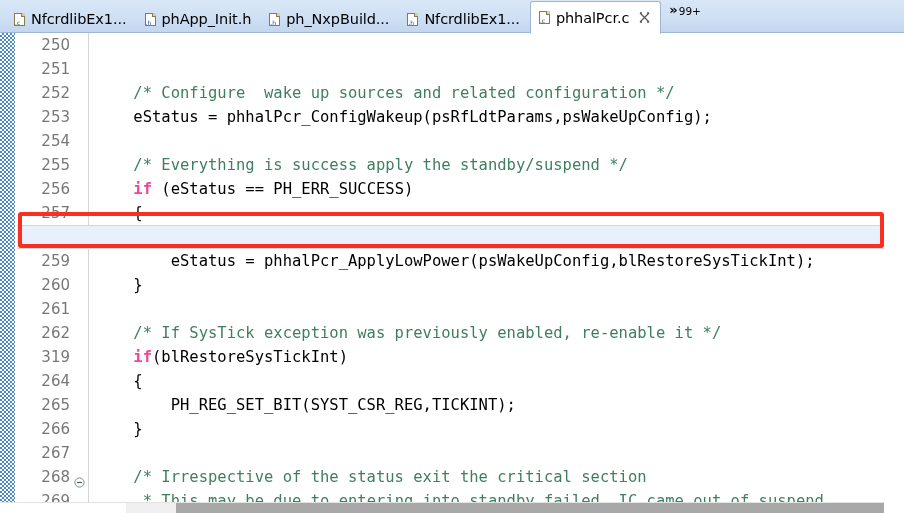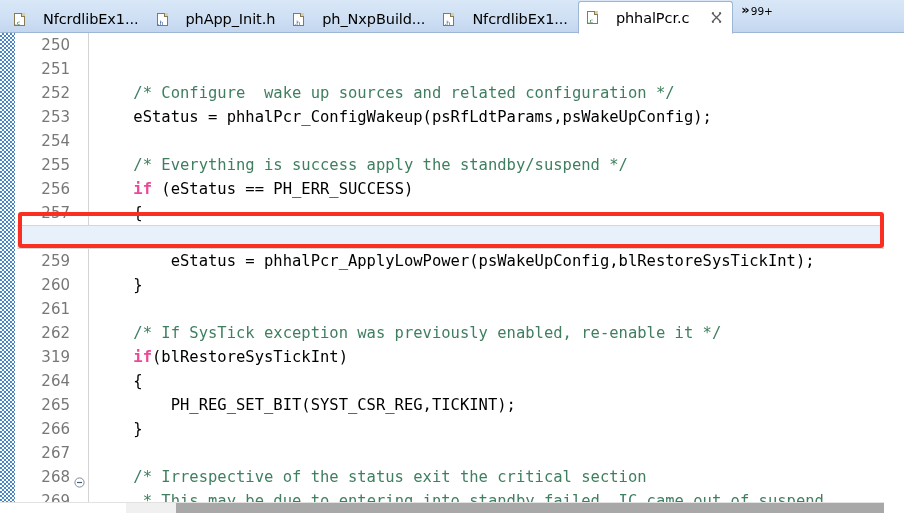--- a/index.html
+++ b/index.html
@@ -35,21 +35,21 @@
     display: flex;
     align-items: flex-end;
     height: 33px;
     padding-left: 6px;
     box-sizing: border-box;
   }
   .tab {
     position: relative;
     display: flex;
     align-items: center;
-    gap: 18px;
+    gap: 6px;
     height: 28px;
     padding: 0 10px 0 8px;
     font-size: 14.5px;
     color: #000000;
     white-space: nowrap;
     cursor: default;
     box-sizing: border-box;
   }
   .tab.inactive {
     background: transparent;

